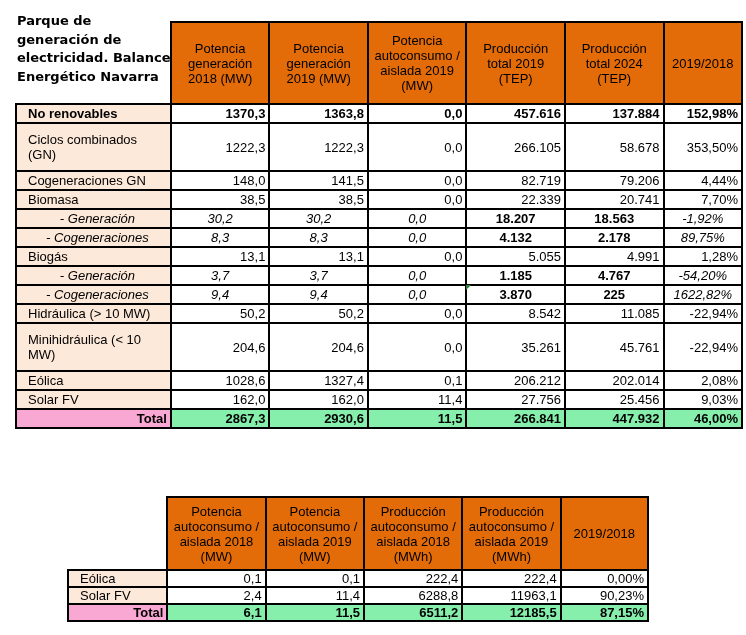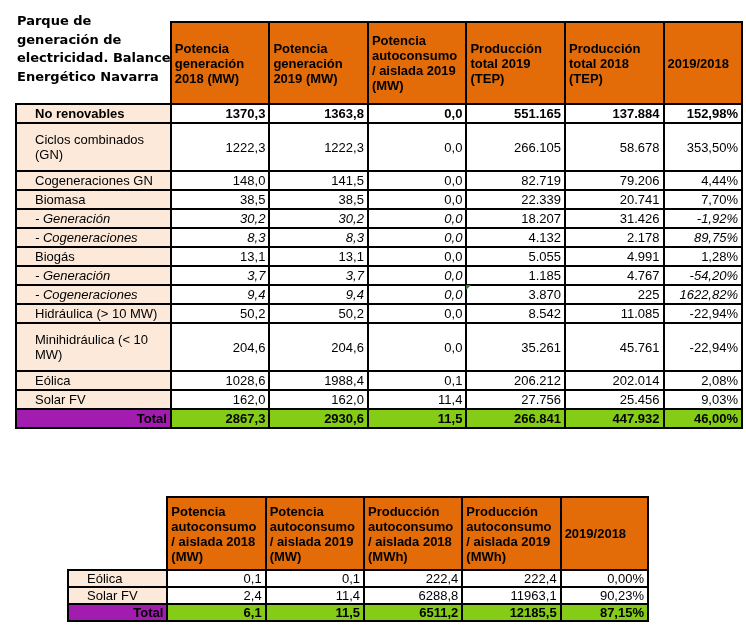--- a/index.html
+++ b/index.html
@@ -3,29 +3,29 @@
 <meta charset="utf-8">
 <style>
   html, body { margin: 0; padding: 0; background: #ffffff; }
   body { width: 746px; height: 635px; position: relative; overflow: hidden; font-family: "Liberation Sans", sans-serif; }
   .title {
     position: absolute; left: 17px; top: 12px; width: 160px;
     font-family: "DejaVu Sans", sans-serif; font-weight: bold; font-size: 13px; line-height: 18.5px; color: #000;
   }
   table { border-collapse: collapse; position: absolute; table-layout: fixed; }
   td, th { border: 2px solid #000; padding: 0 3px; font-size: 13px; color: #000; }
-  th { background: #e36c09; font-weight: bold; text-align: left; line-height: 15px; }
+  th { background: #e36c09; font-weight: normal; text-align: center; line-height: 15px; }
   .hdr-blank { background: transparent; border: none; }
-  td.label { background: #fde9d9; text-align: left; line-height: 15px; padding-left: 18px; }
+  td.label { background: #fde9d9; text-align: left; line-height: 15px; padding-left: 11px; }
   td.num { background: #fff; text-align: right; }
   tr.bold td { font-weight: bold; }
-  tr.ital td.num, tr.ital td.label { font-style: italic; }
-  tr.ital td.num.nonital { font-style: normal; }
-  tr.total td { background: #84cc16; font-weight: bold; }
-  tr.total td.label { text-align: right; background: #a21caf; }
+  tr.ital td.num, tr.ital td.label { font-style: italic; text-align: center; }
+  tr.ital td.num.nonital { font-style: normal; font-weight: bold; }
+  tr.total td { background: #86efac; font-weight: bold; }
+  tr.total td.label { text-align: right; background: #f9a8d4; }
   #main { left: 15px; top: 21px; width: 728px; }
   #main col.c0 { width: 154px; }
   #main col.cn { width: 98px; }
   #main col.cl { width: 78px; }
   #main thead th { height: 80px; }
   #main tbody tr { height: 19px; }
   #main tbody tr.tall { height: 48px; }
   #sub { left: 67px; top: 496px; width: 582px; }
   #sub col.c0 { width: 99px; }
   #sub col.cn { width: 98px; }
@@ -51,31 +51,31 @@
       <col class="cn">
       <col class="cl">
   </colgroup>
   <thead>
     <tr>
       <th class="hdr-blank"></th>
       <th>Potencia generación 2018 (MW)</th>
       <th>Potencia generación 2019 (MW)</th>
       <th>Potencia autoconsumo / aislada 2019 (MW)</th>
       <th>Producción total 2019 (TEP)</th>
-      <th>Producción total 2018 (TEP)</th>
+      <th>Producción total 2024 (TEP)</th>
       <th>2019/2018</th>
     </tr>
   </thead>
   <tbody id="main-body">
       <tr class="bold">
         <td class="label">No renovables</td>
         <td class="num">1370,3</td>
         <td class="num">1363,8</td>
         <td class="num">0,0</td>
-        <td class="num">551.165</td>
+        <td class="num">457.616</td>
         <td class="num">137.884</td>
         <td class="num">152,98%</td>
       </tr>
       <tr class="tall">
         <td class="label">Ciclos combinados (GN)</td>
         <td class="num">1222,3</td>
         <td class="num">1222,3</td>
         <td class="num">0,0</td>
         <td class="num">266.105</td>
         <td class="num">58.678</td>
@@ -98,21 +98,21 @@
         <td class="num">22.339</td>
         <td class="num">20.741</td>
         <td class="num">7,70%</td>
       </tr>
       <tr class="ital">
         <td class="label">- Generación</td>
         <td class="num">30,2</td>
         <td class="num">30,2</td>
         <td class="num">0,0</td>
         <td class="num nonital">18.207</td>
-        <td class="num nonital">31.426</td>
+        <td class="num nonital">18.563</td>
         <td class="num">-1,92%</td>
       </tr>
       <tr class="ital">
         <td class="label">- Cogeneraciones</td>
         <td class="num">8,3</td>
         <td class="num">8,3</td>
         <td class="num">0,0</td>
         <td class="num nonital">4.132</td>
         <td class="num nonital">2.178</td>
         <td class="num">89,75%</td>
@@ -158,21 +158,21 @@
         <td class="num">204,6</td>
         <td class="num">204,6</td>
         <td class="num">0,0</td>
         <td class="num">35.261</td>
         <td class="num">45.761</td>
         <td class="num">-22,94%</td>
       </tr>
       <tr>
         <td class="label">Eólica</td>
         <td class="num">1028,6</td>
-        <td class="num">1988,4</td>
+        <td class="num">1327,4</td>
         <td class="num">0,1</td>
         <td class="num">206.212</td>
         <td class="num">202.014</td>
         <td class="num">2,08%</td>
       </tr>
       <tr>
         <td class="label">Solar FV</td>
         <td class="num">162,0</td>
         <td class="num">162,0</td>
         <td class="num">11,4</td>

